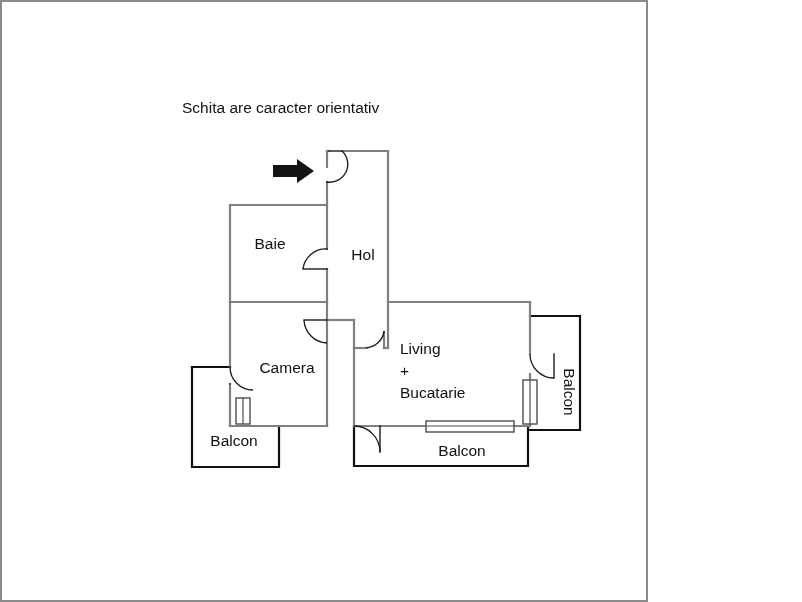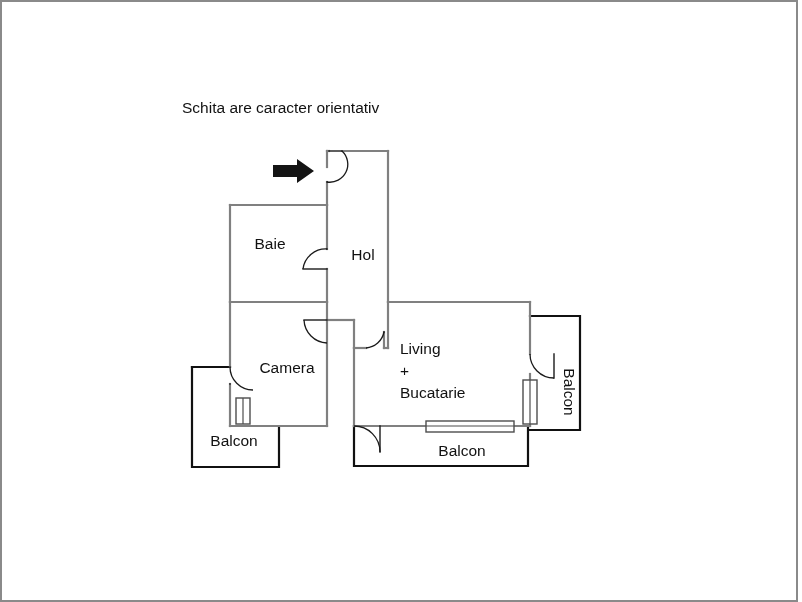--- a/index.html
+++ b/index.html
@@ -11,21 +11,21 @@
   body {
     width: 802px;
     height: 602px;
     font-family: "Liberation Sans", sans-serif;
     overflow: hidden;
   }
   #plan-frame {
     position: absolute;
     left: 0;
     top: 0;
-    width: 798px;
+    width: 648px;
     height: 602px;
     box-sizing: border-box;
     border: 2px solid #8a8a8a;
     background: #ffffff;
   }
   #plan-svg {
     position: absolute;
     left: 0;
     top: 0;
     width: 802px;

